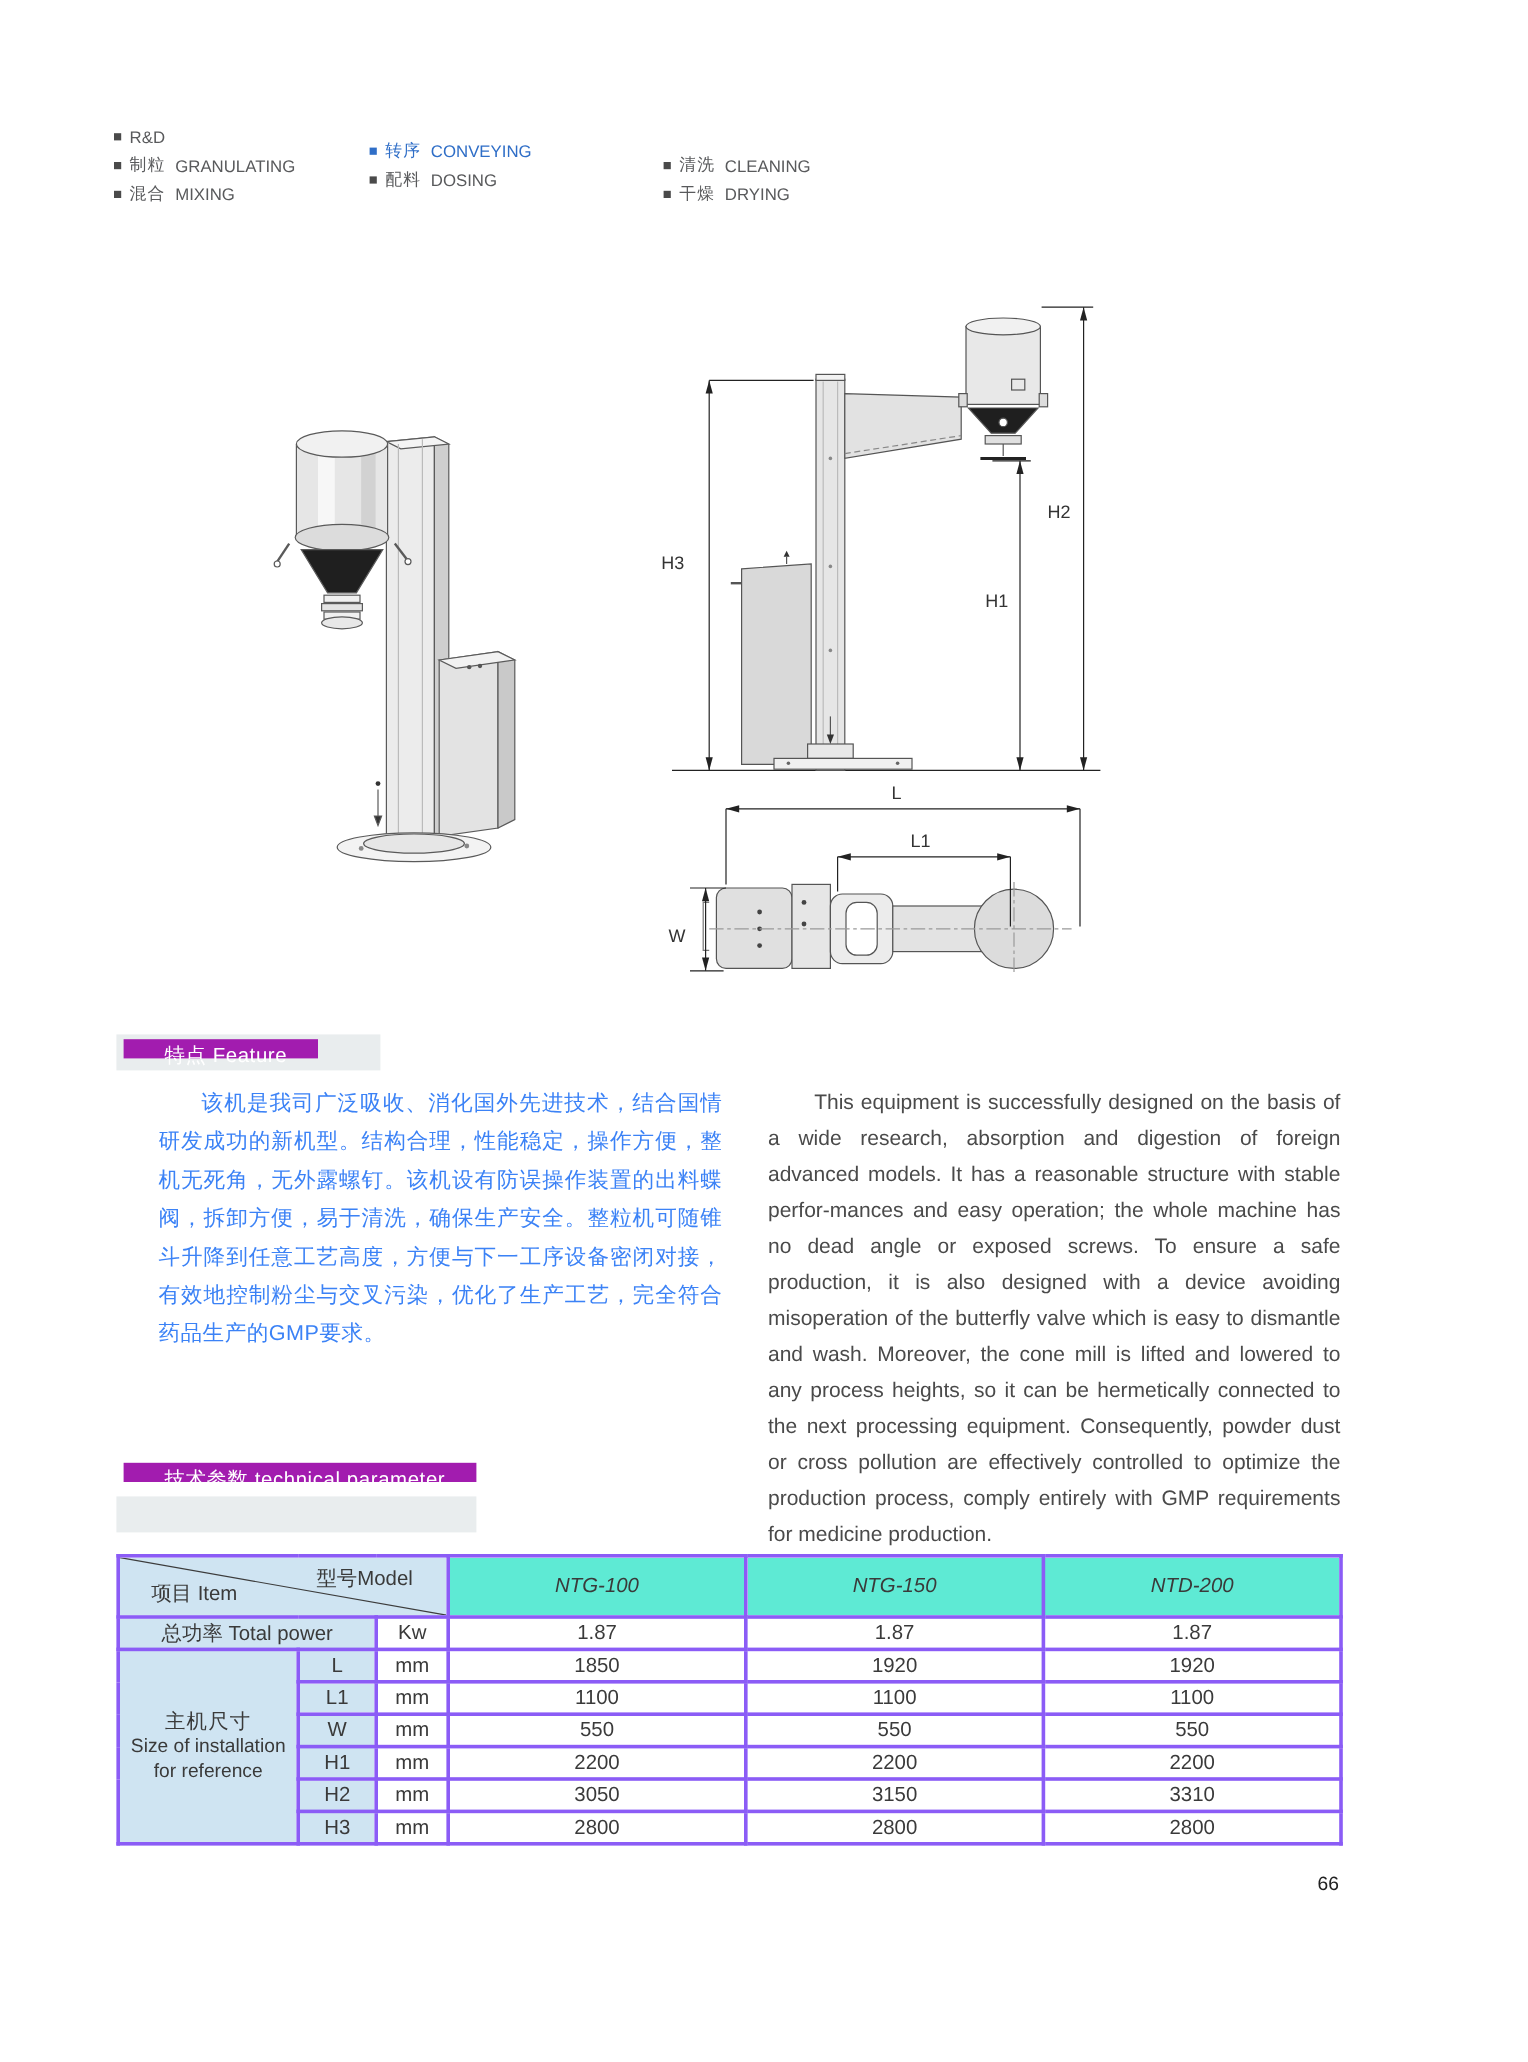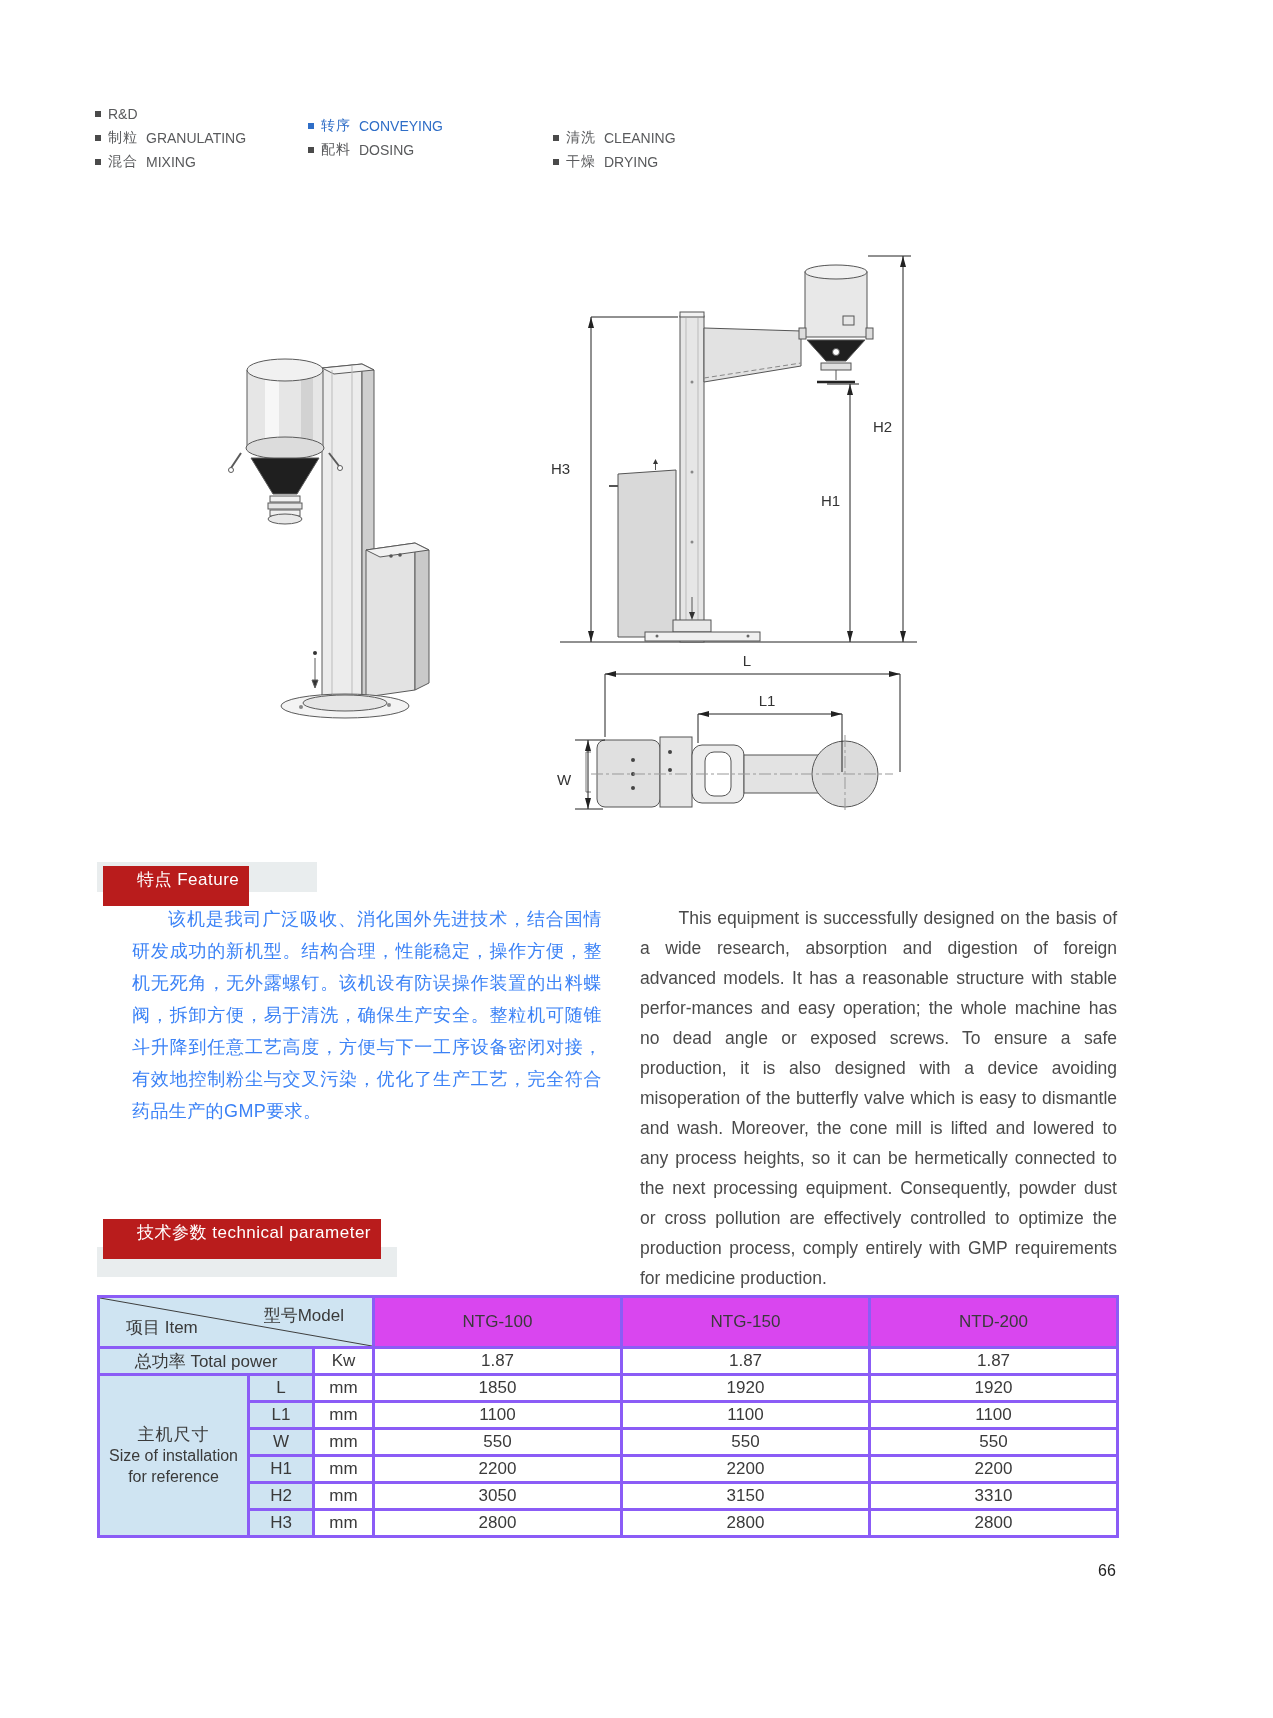--- a/index.html
+++ b/index.html
@@ -25,36 +25,36 @@
   .logo .orbit-dot{position:absolute;left:76px;top:28px;width:6px;height:6px;border-radius:50%;background:#27479f;}
   .logo .sub{position:absolute;left:6px;top:66px;width:100px;display:flex;justify-content:space-between;
              font-size:15px;color:#27479f;font-weight:bold;}
 
   
   .drawing{position:absolute;}
   svg text{font-family:"Liberation Sans",sans-serif;fill:#333;}
 
   
   .badge-back{position:absolute;background:#e9edee;}
-  .badge{position:absolute;background:#b91c1c;color:#ffffff;font-size:17px;line-height:28px;
-         height:40px;padding:0 10px 0 34px;letter-spacing:.5px;white-space:nowrap;}
+  .badge{position:absolute;background:#a21caf;color:#ffffff;font-size:17px;line-height:28px;
+         height:16px;padding:0 26px 0 34px;letter-spacing:.5px;white-space:nowrap;}
 
   
   .para-zh{position:absolute;left:95px;top:903px;width:470px;font-size:18px;line-height:32px;
            color:#3b82f6;text-align:justify;text-indent:2em;letter-spacing:.4px;margin-left:37px;}
   .para-en{position:absolute;left:640px;top:903px;width:477px;font-size:17.5px;line-height:30px;
            color:#4a4a4a;text-align:justify;text-indent:2.2em;}
 
   
   .spec-table{position:absolute;left:97px;top:1295px;width:1019px;border-collapse:collapse;
               table-layout:fixed;font-size:17px;color:#3a3a3a;}
   .spec-table td,.spec-table th{border:3px solid #8b5cf6;text-align:center;vertical-align:middle;
               font-weight:normal;padding:0;overflow:hidden;}
   .blue{background:#cfe4f2;}
-  .grey{background:#d946ef;}
+  .grey{background:#5eead4;font-style:italic;}
   .corner{position:relative;height:48px;}
   .corner .diag{position:absolute;left:0;top:0;width:100%;height:100%;}
   .corner .item{position:absolute;left:26px;bottom:7px;font-size:17px;}
   .corner .model{position:absolute;right:28px;top:6px;font-size:17px;}
   .row-h{height:27px;}
   .group-cell{font-size:16px;line-height:21px;margin-left:16px;}
   .group-cell .zh-line{font-size:17px;letter-spacing:1px;}
 
   
   .footer{position:absolute;left:97px;top:1544px;font-size:13.5px;line-height:16px;color:#333;}

